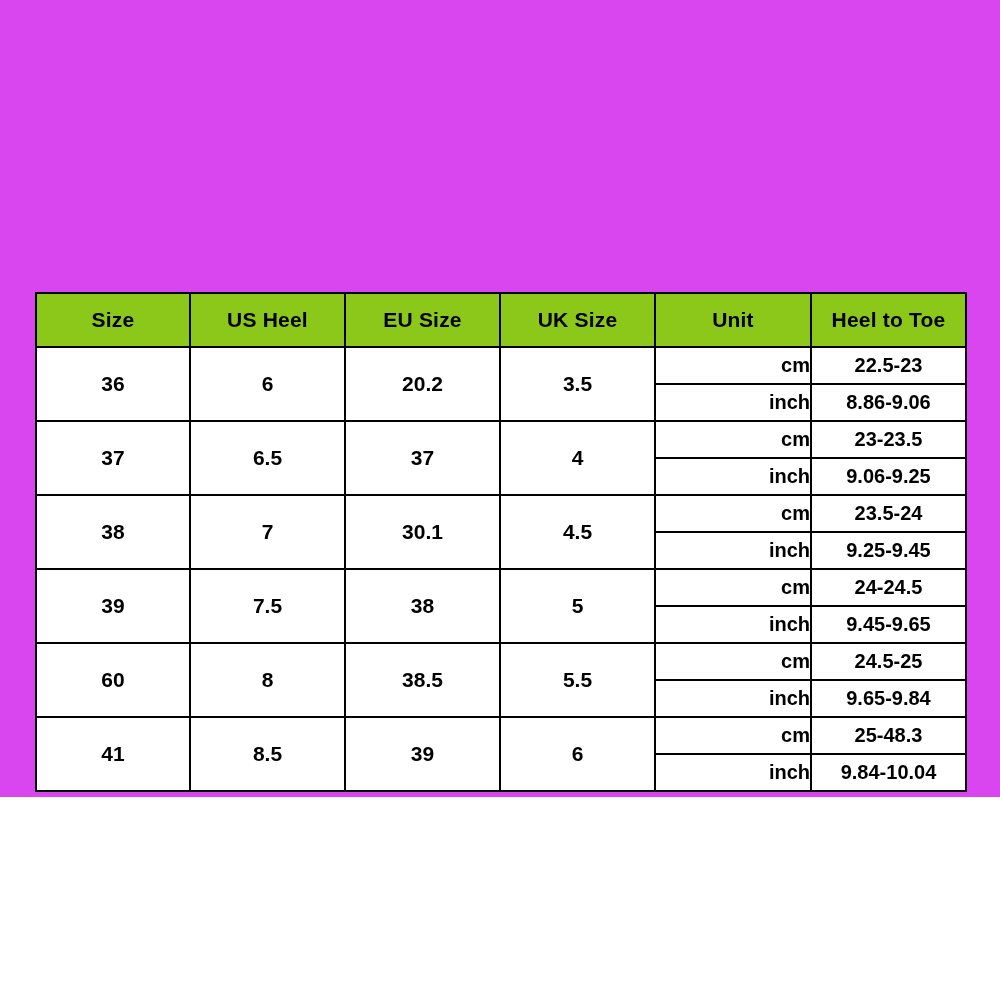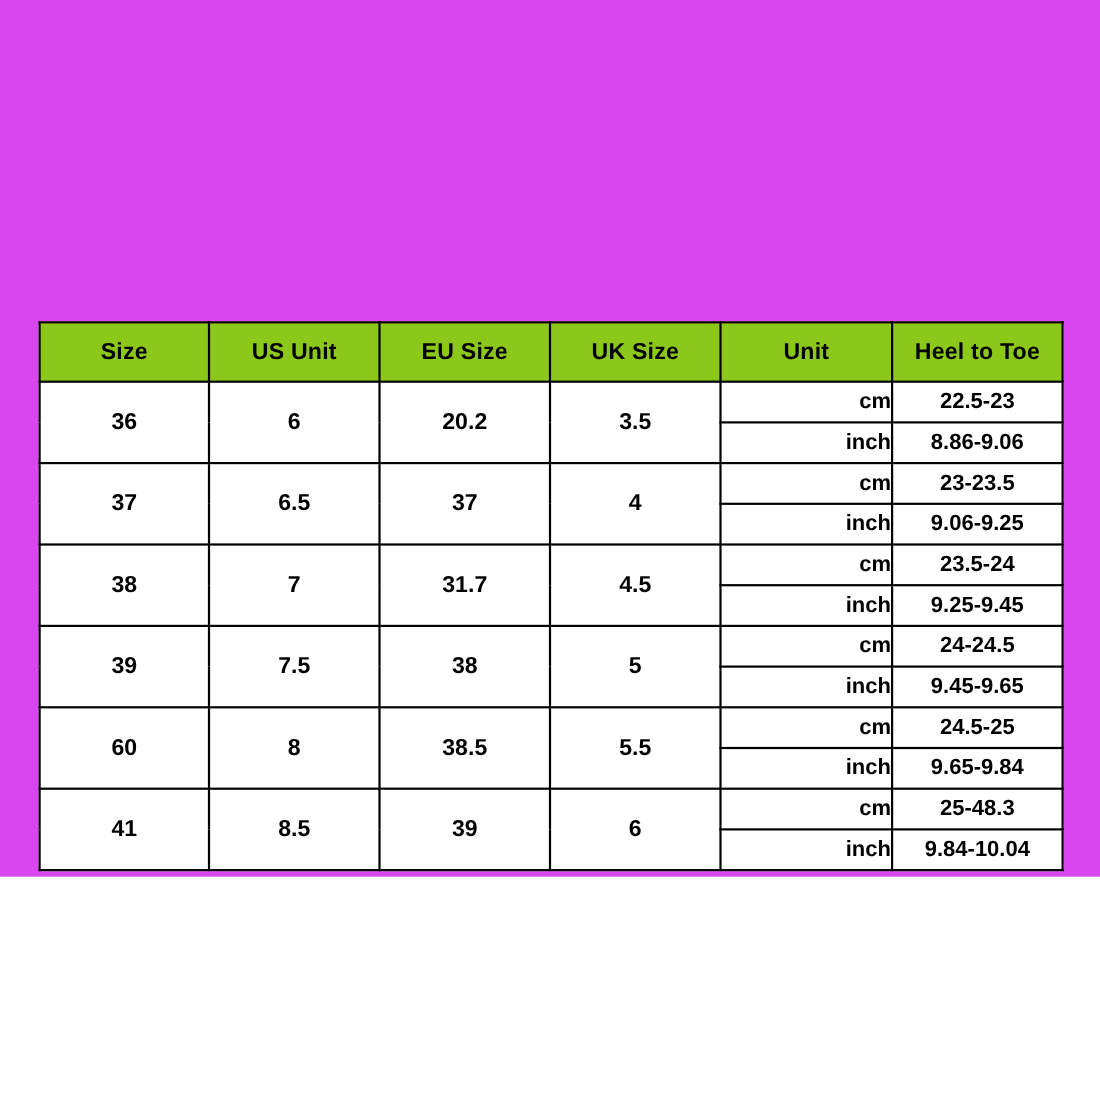--- a/index.html
+++ b/index.html
@@ -89,21 +89,21 @@
       <col class="c-us">
       <col class="c-eu">
       <col class="c-uk">
       <col class="c-unit">
       <col class="c-heel">
     </colgroup>
 
     <thead>
       <tr>
         <th>Size</th>
-        <th>US Unit</th>
+        <th>US Heel</th>
         <th>EU Size</th>
         <th>UK Size</th>
         <th>Unit</th>
         <th>Heel to Toe</th>
       </tr>
     </thead>
 
     <tbody>
 
       <tr>
@@ -128,21 +128,21 @@
         <td class="heel-cell">23-23.5</td>
       </tr>
       <tr>
         <td class="unit-cell">inch</td>
         <td class="heel-cell">9.06-9.25</td>
       </tr>
 
       <tr>
         <td class="size-cell" rowspan="2">38</td>
         <td class="size-cell" rowspan="2">7</td>
-        <td class="size-cell" rowspan="2">31.7</td>
+        <td class="size-cell" rowspan="2">30.1</td>
         <td class="size-cell" rowspan="2">4.5</td>
         <td class="unit-cell">cm</td>
         <td class="heel-cell">23.5-24</td>
       </tr>
       <tr>
         <td class="unit-cell">inch</td>
         <td class="heel-cell">9.25-9.45</td>
       </tr>
 
       <tr>

